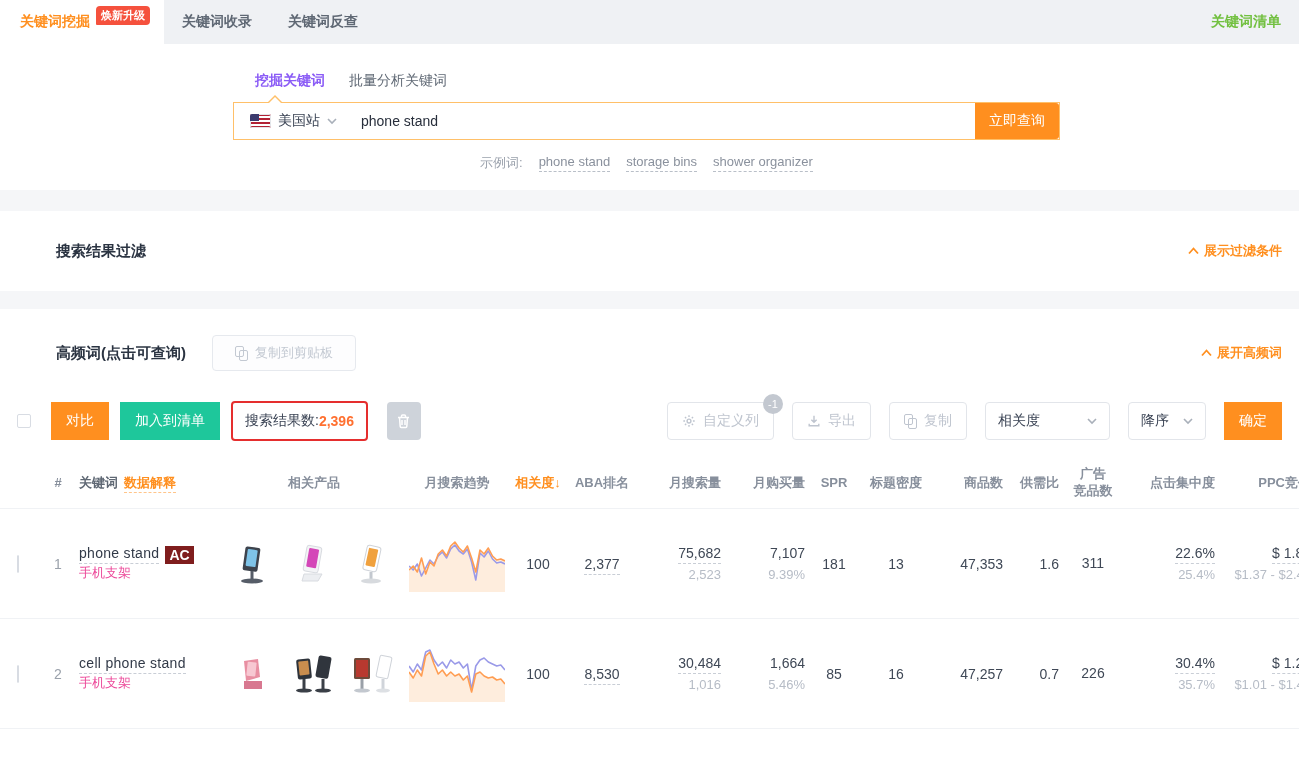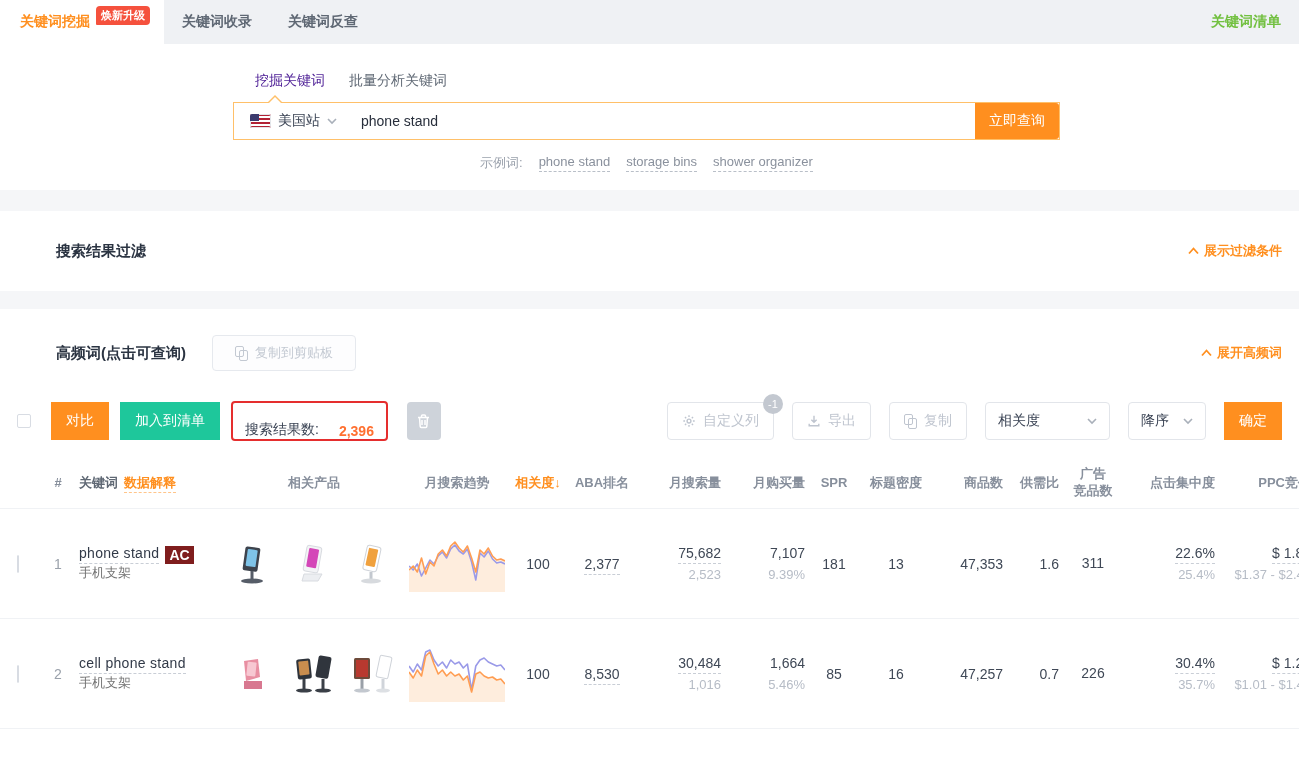--- a/index.html
+++ b/index.html
@@ -12,21 +12,21 @@
   .toptab.active { background:#fff; color:#ff8f1f; padding:0 14px 0 20px; }
   .newbadge { display:inline-block; background:#f5513d; color:#fff; font-size:11px; font-weight:bold;
     padding:2px 5px; border-radius:4px 4px 4px 1px; margin-left:6px; transform:translateY(-7px); }
   .topbar-right { position:absolute; right:18px; top:0; height:44px; display:flex; align-items:center;
     color:#72c040; font-weight:bold; cursor:pointer; }
 
   
   .search-section { background:#fff; padding:0 0 18px 0; }
   .subtabs { display:flex; gap:24px; padding:28px 0 12px 255px; }
   .subtab { color:#5f6874; cursor:pointer; }
-  .subtab.active { color:#4c1d95; position:relative; }
+  .subtab.active { color:#8b5cf6; position:relative;font-weight:bold; }
   .caret-up { position:absolute; left:12px; bottom:-13px; width:0; height:0;
     border-left:8px solid transparent; border-right:8px solid transparent; border-bottom:8px solid #ffc069; z-index:2;}
   .caret-up:after { content:""; position:absolute; left:-7px; top:1.5px; width:0; height:0;
     border-left:7px solid transparent; border-right:7px solid transparent; border-bottom:7px solid #fff; }
   .searchrow { display:flex; margin-left:233px; width:827px; height:38px;
     border:1px solid #ffc069; border-radius:0; background:#fff; position:relative; }
   .mkt { display:flex; align-items:center; gap:7px; padding:0 14px 0 16px; cursor:pointer; }
   .flag { width:21px; height:14px; border-radius:2px; overflow:hidden; position:relative; background:
     repeating-linear-gradient(#b22234 0 2px,#fff 2px 4px); box-shadow:0 0 0 1px #e3e6ea inset;}
   .flag:before { content:""; position:absolute; left:0; top:0; width:9px; height:7px; background:#3c3b6e; }
@@ -57,22 +57,22 @@
   .copy-ic { width:13px; height:15px; position:relative; }
   .copy-ic i { position:absolute; border:1.5px solid currentColor; border-radius:2px; width:9px; height:11px; display:block;}
   .copy-ic i:first-child { left:0; top:0; } .copy-ic i:last-child { right:0; bottom:0; background:inherit; }
 
   .toolbar { display:flex; align-items:center; padding:6px 17px 16px 17px; }
   .cbx { width:14px; height:14px; border:1px solid #d8dce3; border-radius:2px; background:#fff; cursor:pointer; flex:none;}
   .btn { border:none; border-radius:0; font-size:14px; padding:0 15px; height:38px; cursor:pointer; font-family:inherit; }
   .btn-orange { background:#ff8f1f; color:#fff; }
   .btn-teal { background:#1ec79b; color:#fff; margin-left:11px; }
   .tool-left { display:flex; align-items:center; gap:0; }
-  .count-box { border:2px solid #e52e2e; border-radius:4px; height:40px; display:flex; align-items:flex-end;
-    padding:0 12px; margin-left:11px; font-size:14px; color:#3a4354; gap:20px;}
+  .count-box { border:2px solid #e52e2e; border-radius:4px; height:40px; display:flex; align-items:center;
+    padding:0 12px; margin-left:11px; font-size:14px; color:#3a4354; gap:0;}
   .count-num { color:#ff7030; font-weight:bold; }
   .trash-btn { width:34px; height:38px; background:#ced3da; border:none; border-radius:4px; margin-left:19px;
     display:flex; align-items:center; justify-content:center; cursor:pointer; }
   .trash-btn svg { width:15px; height:16px; fill:none; stroke:#fff; stroke-width:1.5; }
   .tool-right { margin-left:auto; display:flex; align-items:center; gap:18px; }
   .wbtn { position:relative; display:flex; align-items:center; gap:7px; border:1px solid #e2e5ea; background:#fff;
     color:#bfc5cf; border-radius:4px; padding:0 14px; height:38px; font-size:14px; cursor:pointer; font-family:inherit;}
   .wbtn svg { width:14px; height:14px; stroke:#bfc5cf; fill:none; stroke-width:1.6; }
   .minibadge { position:absolute; top:-9px; right:-10px; background:#c3c8d0; color:#fff; font-size:11px;
     min-width:20px; height:20px; border-radius:10px; display:flex; align-items:center; justify-content:center; }
@@ -92,21 +92,21 @@
   .c-spr{ width:58px; text-align:center; } .c-den{ width:66px; text-align:center; }
   .c-cnt{ width:74px; text-align:right; } .c-sup{ width:56px; text-align:right; }
   .c-ad{ width:68px; text-align:center; line-height:1.25; } .c-clk{ width:88px; text-align:right; }
   .c-ppc{ width:100px; text-align:right; padding-right:4px; }
   .hdr-orange { color:#ff8f1f; cursor:pointer; }
   .explain { color:#ff8f1f; font-weight:bold; border-bottom:1px dashed #ffc58a; padding-bottom:2px; margin-left:6px; cursor:pointer;}
   .idx { color:#9aa1ab; }
   .kw-main { color:#323a48; display:inline-flex; align-items:center; gap:6px; }
   .kw-link { border-bottom:1px dashed #c9ced6; padding-bottom:2px; cursor:pointer; letter-spacing:.3px; }
   .ac-badge { background:#7f1d1d; color:#fff; font-size:14px; font-weight:bold; padding:1px 4px; border-radius:0; }
-  .kw-sub { color:#737373; font-size:13px; }
+  .kw-sub { color:#ec4899; font-size:13px; }
   .num-main { color:#3f4856; } .num-sub { color:#b6bcc6; font-size:13px; margin-top:6px; }
   .dashed { border-bottom:1px dashed #c9ced6; padding-bottom:2px; cursor:pointer; }
   .thumb { width:54px; height:54px; background:#fff; display:flex; align-items:center; justify-content:center; cursor:pointer;}
   .sparkline { display:block; }
 </style>
 </head>
 <body>
 
 <div class="topbar">
   <div class="toptab active">

